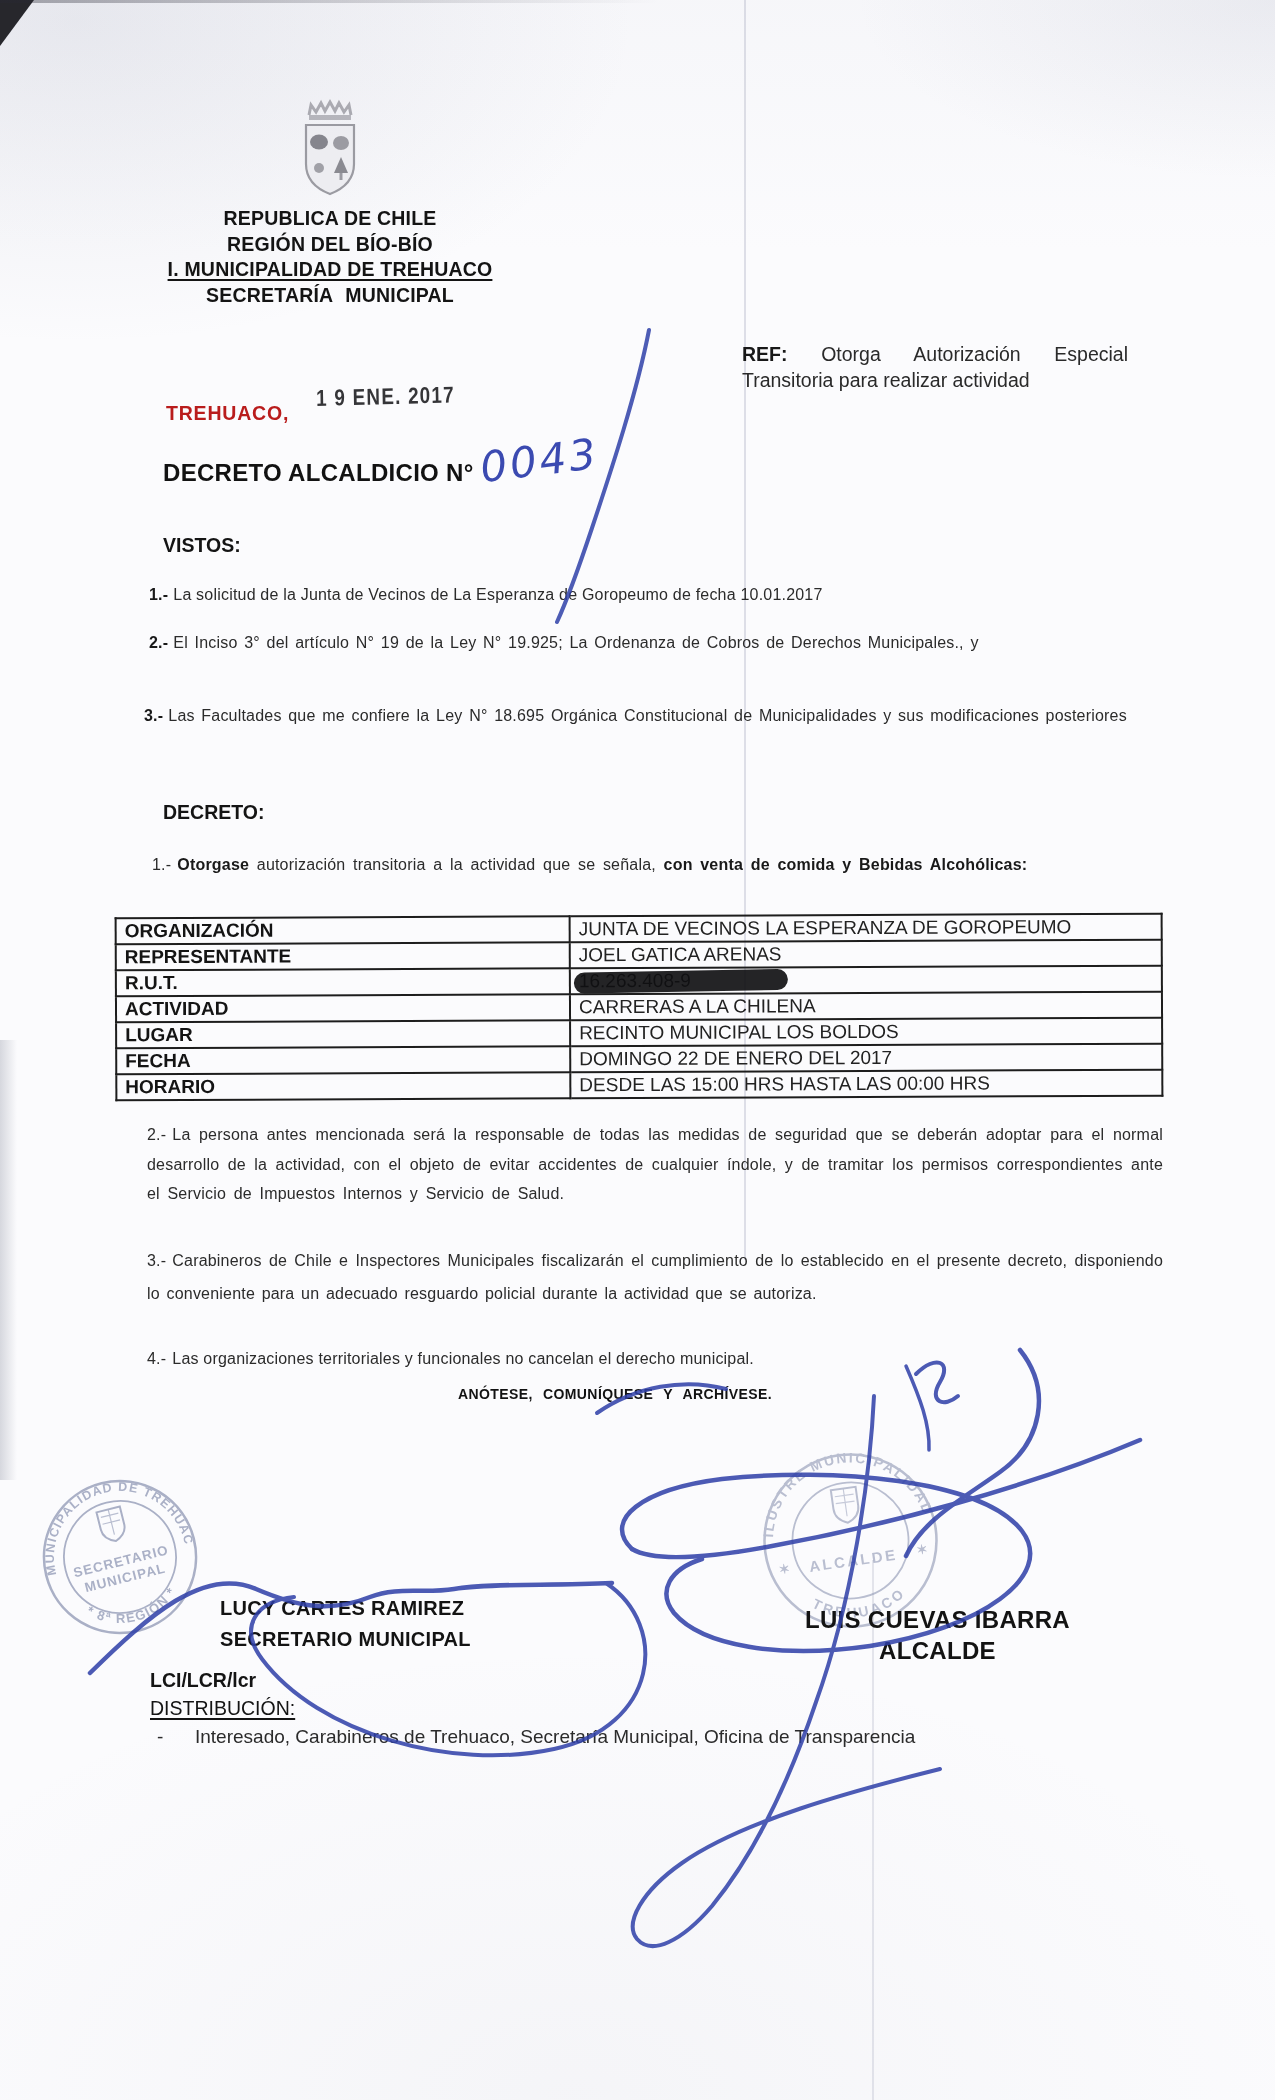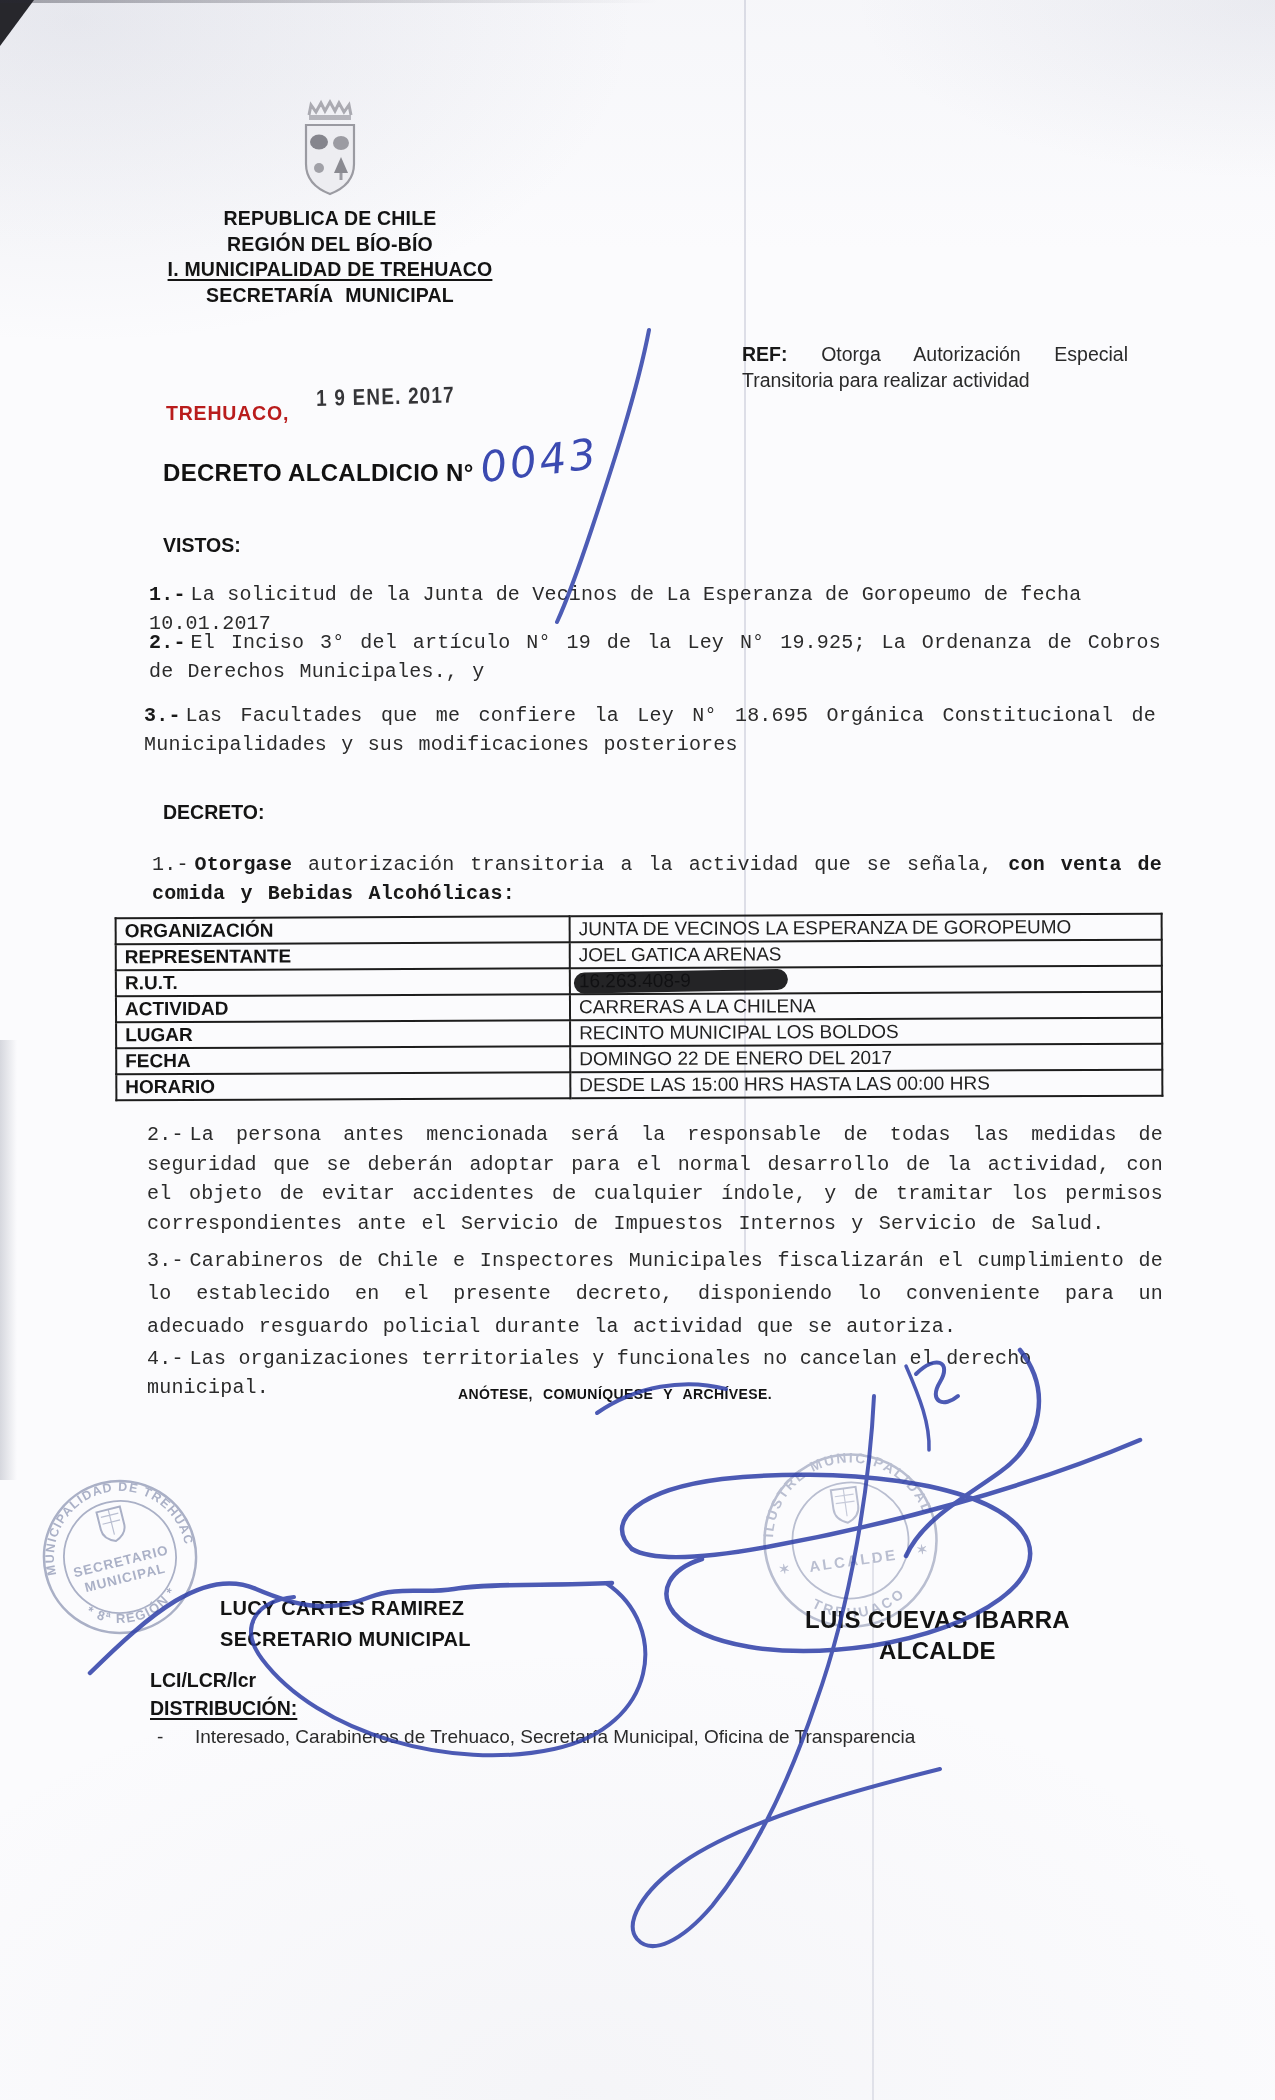--- a/index.html
+++ b/index.html
@@ -41,21 +41,21 @@
   .date-stamp{left:316px;top:385px;font-size:23px;font-weight:bold;letter-spacing:1.5px;
     color:rgba(25,25,28,.88);transform:scaleX(.82) rotate(-1.2deg);transform-origin:left top;
     white-space:nowrap;}
   .decree-title{left:163px;top:459px;font-size:24px;font-weight:bold;letter-spacing:.3px;color:#121212;}
   .decree-number{left:480px;top:436px;font-family:"DejaVu Sans", sans-serif;font-style:italic;
     font-size:42px;color:#2b3cab;letter-spacing:3px;transform:rotate(-7deg);opacity:.92;}
   
   .heading{font-size:19.5px;font-weight:bold;color:#141414;}
   .h-vistos{left:163px;top:534px;}
   .h-decreto{left:163px;top:801px;}
-  .par{font-size:20px;line-height:29px;color:#2b2b2b;letter-spacing:.2px;font-family:Liberation Mono, monospace;}
+  .par{font-size:16px;line-height:29px;color:#2b2b2b;letter-spacing:.2px;}
   .v1{left:149px;top:580px;width:1008px;}
   .v2{left:149px;top:628px;width:1012px;text-align:justify;word-spacing:2px;}
   .v3{left:144px;top:701px;width:1012px;text-align:justify;word-spacing:2px;}
   .d1{left:152px;top:850px;width:1010px;text-align:justify;word-spacing:3px;line-height:29px;}
   .num-b{font-weight:bold;color:#191919;margin-right:5px;}
   .num-r{margin-right:6px;}
   .b{font-weight:bold;color:#191919;}
   .c2{left:147px;top:1120px;width:1016px;text-align:justify;word-spacing:3px;line-height:29.5px;}
   .c3{left:147px;top:1244px;width:1016px;text-align:justify;word-spacing:2px;line-height:33px;}
   .c4{left:147px;top:1344px;width:1016px;}
@@ -69,21 +69,21 @@
   td.rut-cell .rut-val{color:#3a3a3a;}
   .redact-bar{position:absolute;left:3px;top:2px;width:214px;height:21px;background:#0c0c0e;
     border-radius:11px;opacity:.9;transform:rotate(-.8deg);}
   
   .closing{left:200px;top:1386px;width:830px;text-align:center;font-weight:bold;
     font-size:14px;word-spacing:6px;letter-spacing:.4px;color:#121212;}
   .sig-left{left:177px;top:1593px;font-weight:bold;font-size:20px;line-height:31px;color:#131313;letter-spacing:.3px;margin-left:43px;}
   .sig-right{left:790px;top:1604px;width:295px;text-align:center;font-weight:bold;
     font-size:24px;line-height:31px;color:#131313;letter-spacing:.3px;}
   .initials{left:150px;top:1669px;font-size:19.5px;font-weight:bold;color:#141414;}
-  .dist-label{left:150px;top:1697px;font-size:19.5px;font-weight:bold;color:#141414;
+  .dist-label{left:150px;top:1697px;font-size:19.5px;font-weight:normal;color:#141414;
     text-decoration:underline;text-decoration-thickness:2px;text-underline-offset:3px;}
   .dist-line{left:157px;top:1726px;font-size:19px;color:#2b2b2b;}
   .dist-line .dash{display:inline-block;width:38px;}
   
   .stamp{pointer-events:none;}
   .stamp-left{left:25px;top:1462px;transform:rotate(-14deg);opacity:.72;}
   .stamp-right{left:748px;top:1438px;transform:rotate(-8deg);opacity:.62;}
   .ink{left:0;top:0;pointer-events:none;}
   .crest{left:294px;top:98px;opacity:.9;}
 </style>

